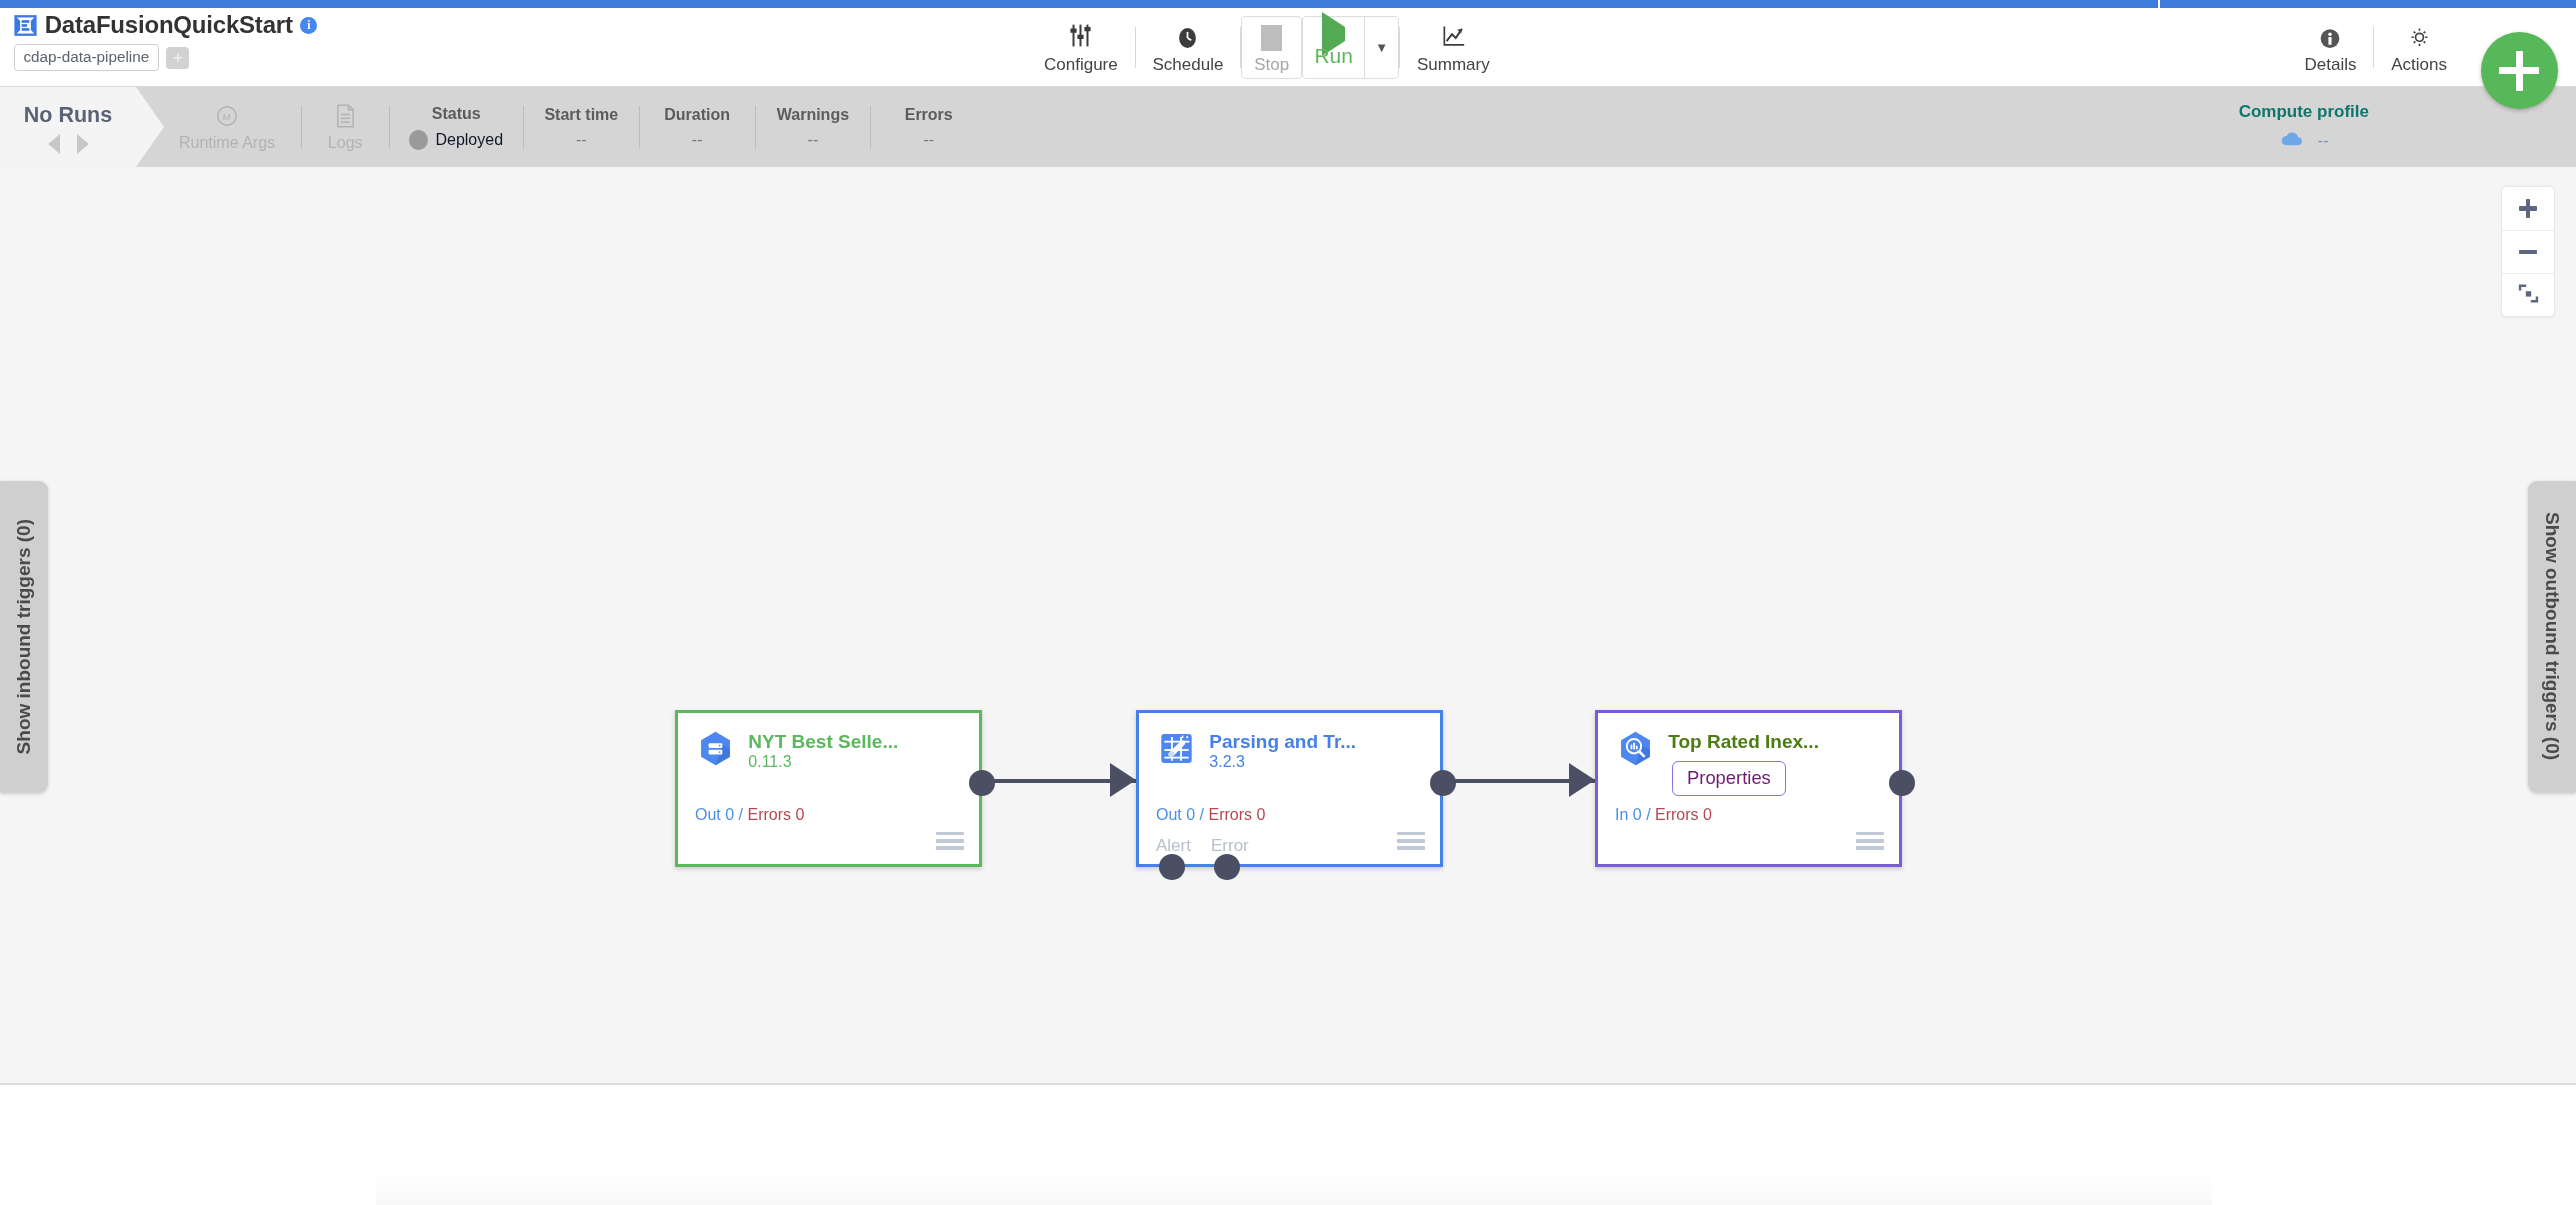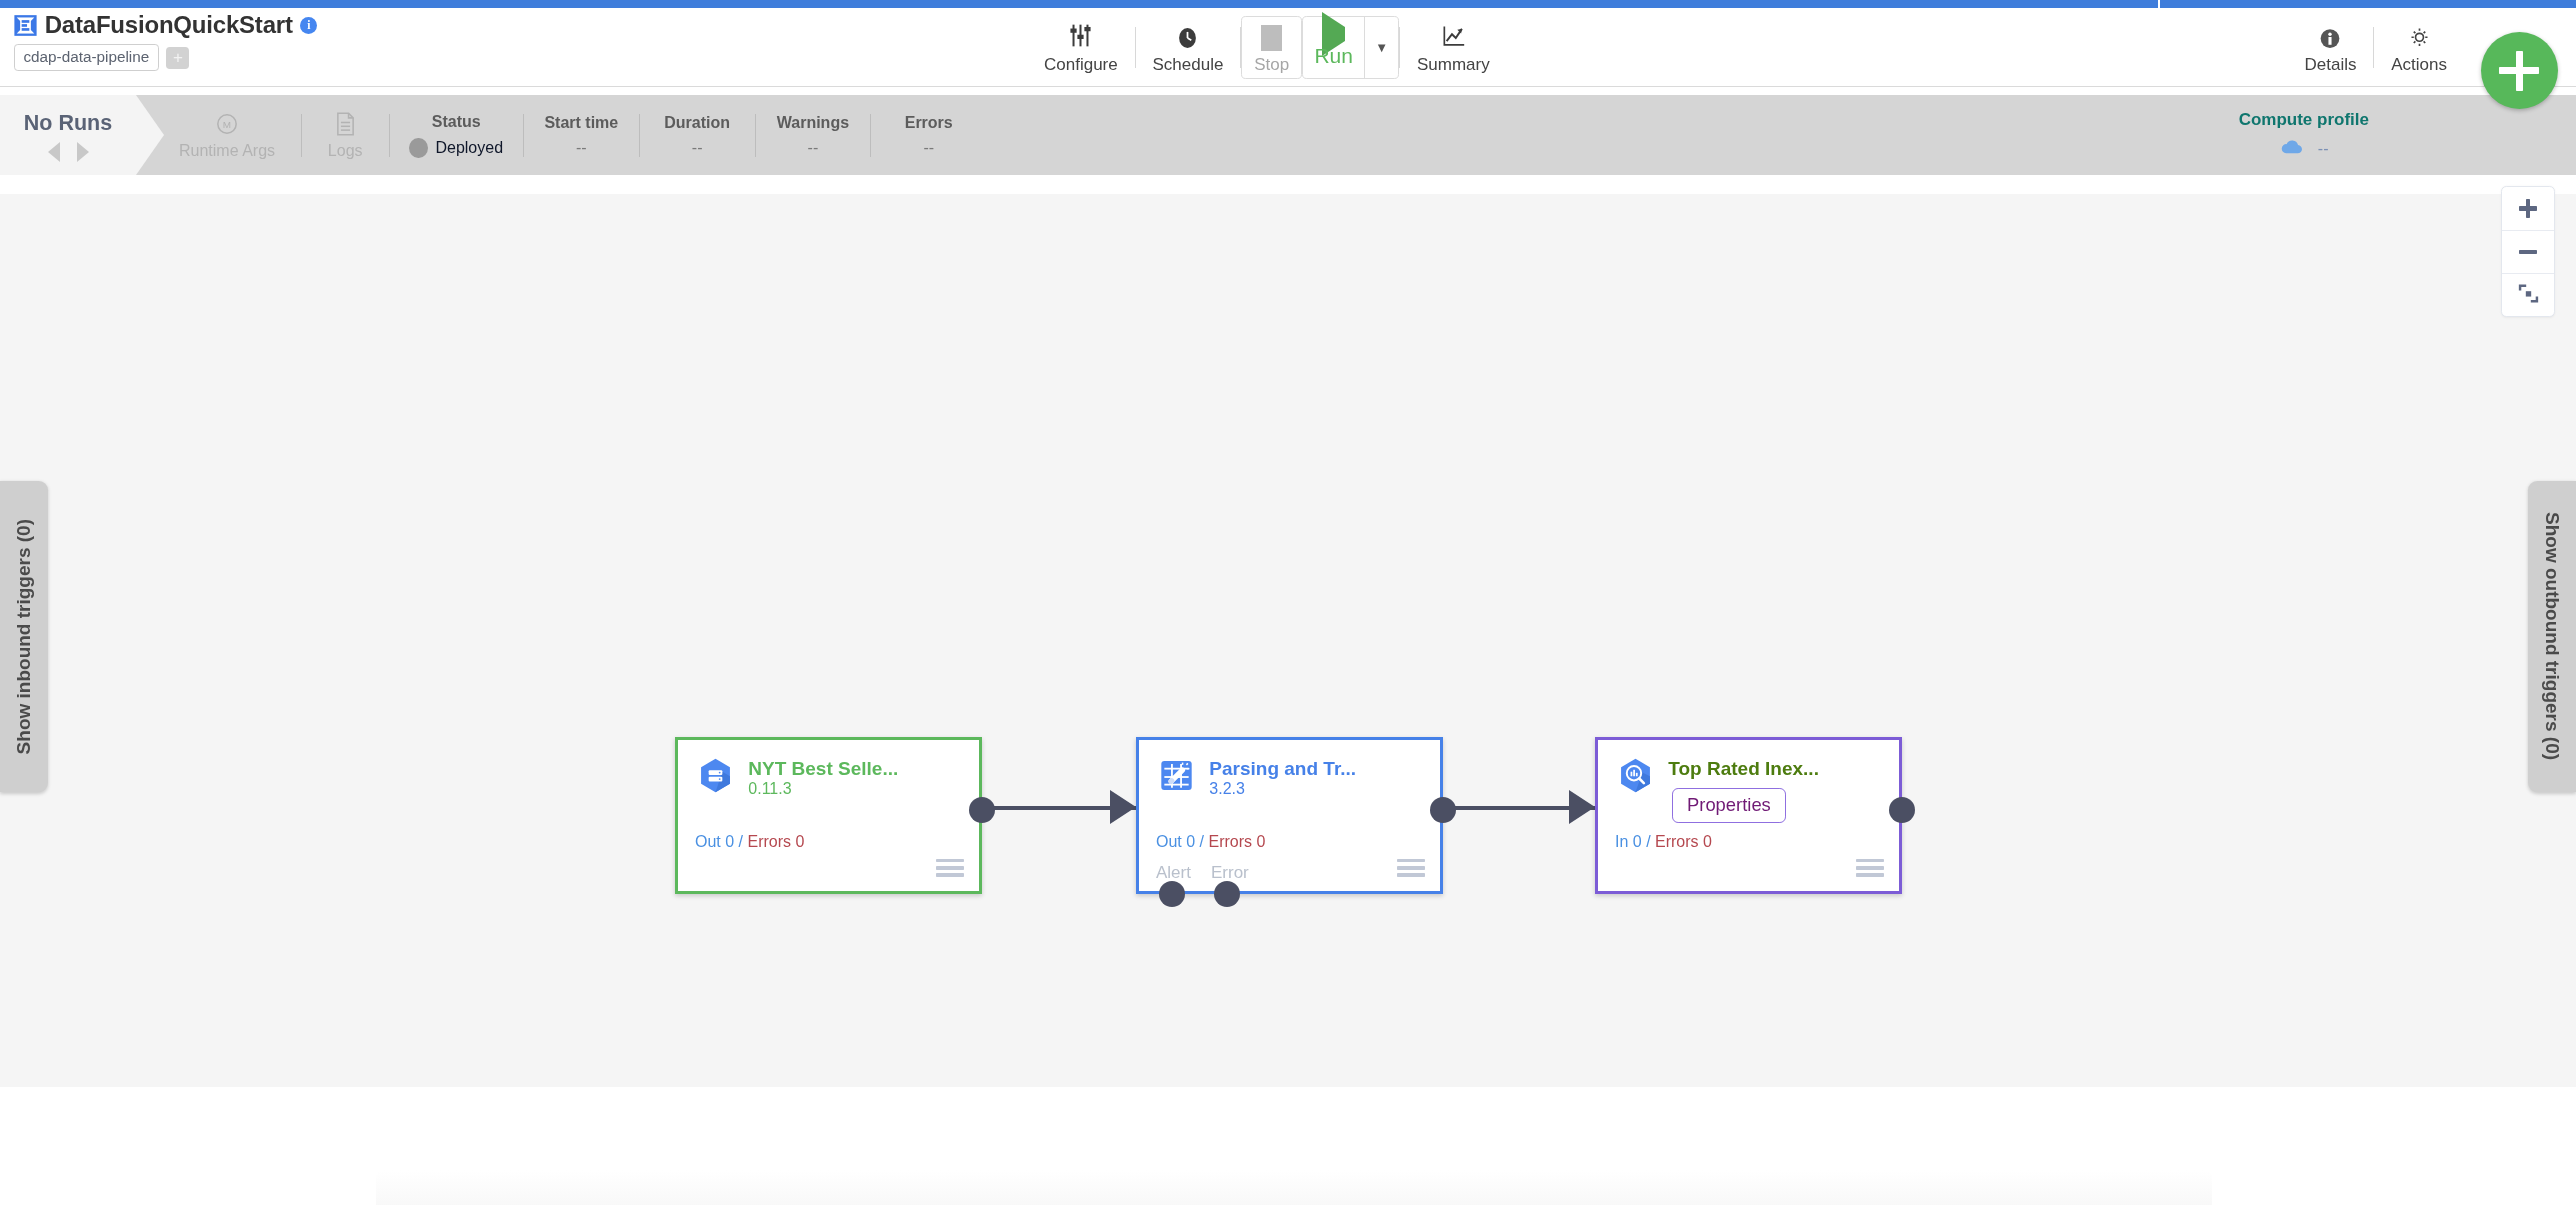--- a/index.html
+++ b/index.html
@@ -113,22 +113,22 @@
     width: 77px; height: 77px; border-radius: 50%;
     background: #57b85a; box-shadow: 0 1.5px 4.6px rgba(0,0,0,0.25);
     display: flex; align-items: center; justify-content: center;
     z-index: 40;
   }
   .fab-plus-h { position: absolute; width: 40px; height: 7px; background: #fff; border-radius: 0.8px;}
   .fab-plus-v { position: absolute; width: 7px; height: 40px; background: #fff; border-radius: 0.8px;}
 
   
   .statusbar {
-    position: absolute; top: 95px; left: 0;
-    width: 2576px; height: 80px;
+    position: absolute; top: 87px; left: 0;
+    width: 2576px; height: 96px;
     background: #d5d5d5;
   }
   .runs-tab {
     position: absolute; top: 0; left: 0;
     width: 136px; height: 80px; background: #f4f4f4;
     display: flex; flex-direction: column; align-items: center; justify-content: center;
     padding-top: 3.1px;
   }
   .runs-tab::after {
     content: ""; position: absolute; right: -28px; top: 0;
@@ -179,21 +179,20 @@
   .cp-val { display: flex; align-items: center; gap: 10.7px; margin-top: 7.7px; }
   .cp-dash { font-size: 16px; color: #7c91b5; }
 
   
   .canvas {
     position: absolute; top: 167px; left: 0;
     width: 2576px; height: 918px;
     background: #f5f5f5;
     border-bottom: 2.3px solid #dcdcdc;
     overflow: hidden;
-    margin-top: 27px;
   }
   .footer-area {
     position: absolute; top: 1087px; left: 0;
     width: 2576px; height: 118px; background: #ffffff;
   }
   .footer-card {
     position: absolute; top: 83px; left: 376px;
     width: 1836px; height: 92px;
     background: linear-gradient(#ffffff, #eeeeee);
     border-radius: 7.7px;

